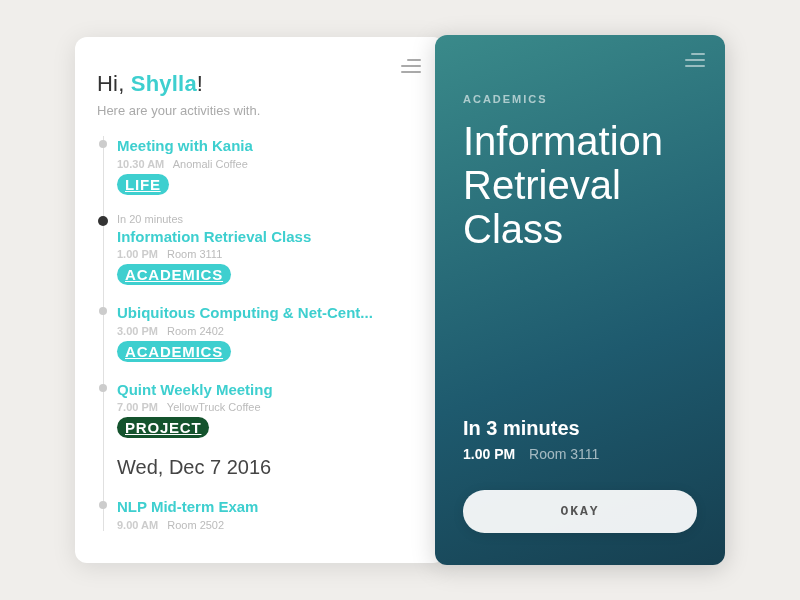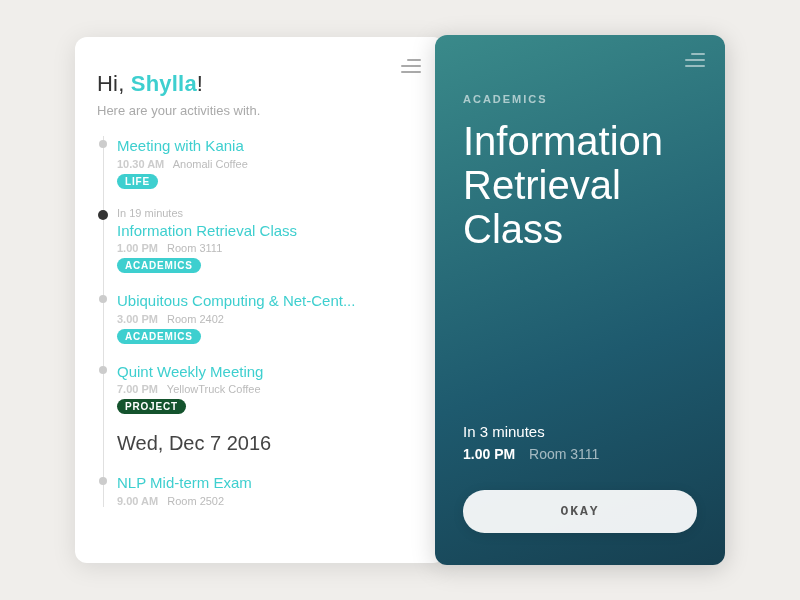--- a/index.html
+++ b/index.html
@@ -110,45 +110,46 @@
     }
 
     .item-soon {
       font-size: 11px;
       color: #bbb;
       margin-bottom: 2px;
     }
 
     .item-title {
       font-size: 15px;
-      font-weight: 400;
+      font-weight: 700;
       color: #3ecfcf;
       line-height: 1.3;
     }
 
     .item-meta {
       font-size: 11px;
       color: #bbb;
       margin-top: 2px;
     }
     .item-meta .time {
       font-weight: 600;
       color: #ccc;
       margin-right: 6px;
     }
 
     .badge {
       display: inline-block;
-      font-size: 10px;
+      font-size: 15px;
       font-weight: 700;
       letter-spacing: 0.8px;
       border-radius: 20px;
       padding: 2px 8px;
       margin-top: 4px;
       text-transform: uppercase;
+      text-decoration: underline;
     }
     .badge-life { background: #3ecfcf; color: #fff; }
     .badge-academics { background: #3ecfcf; color: #fff; }
     .badge-project { background: #14532d; color: #fff; }
 
     .section-label {
       font-size: 11px;
       color: #bbb;
       margin-bottom: 2px;
     }
@@ -205,22 +206,22 @@
 
     .right-title {
       font-size: 40px;
       font-weight: 300;
       color: #fff;
       line-height: 1.1;
       flex: 1;
     }
 
     .right-countdown {
-      font-size: 15px;
-      font-weight: 400;
+      font-size: 20px;
+      font-weight: 700;
       color: #fff;
       margin-bottom: 6px;
     }
 
     .right-meta {
       font-size: 14px;
       color: rgba(255,255,255,0.6);
       margin-bottom: 28px;
     }
     .right-meta .time {
@@ -270,21 +271,21 @@
         <div class="item-title">Meeting with Kania</div>
         <div class="item-meta">
           <span class="time">10.30 AM</span>
           <span>Anomali Coffee</span>
         </div>
         <span class="badge badge-life">LIFE</span>
       </div>
 
       <div class="timeline-item">
         <div class="timeline-dot active"></div>
-        <div class="item-soon">In 19 minutes</div>
+        <div class="item-soon">In 20 minutes</div>
         <div class="item-title">Information Retrieval Class</div>
         <div class="item-meta">
           <span class="time">1.00 PM</span>
           <span>Room 3111</span>
         </div>
         <span class="badge badge-academics">ACADEMICS</span>
       </div>
 
       <div class="timeline-item">
         <div class="timeline-dot"></div>

